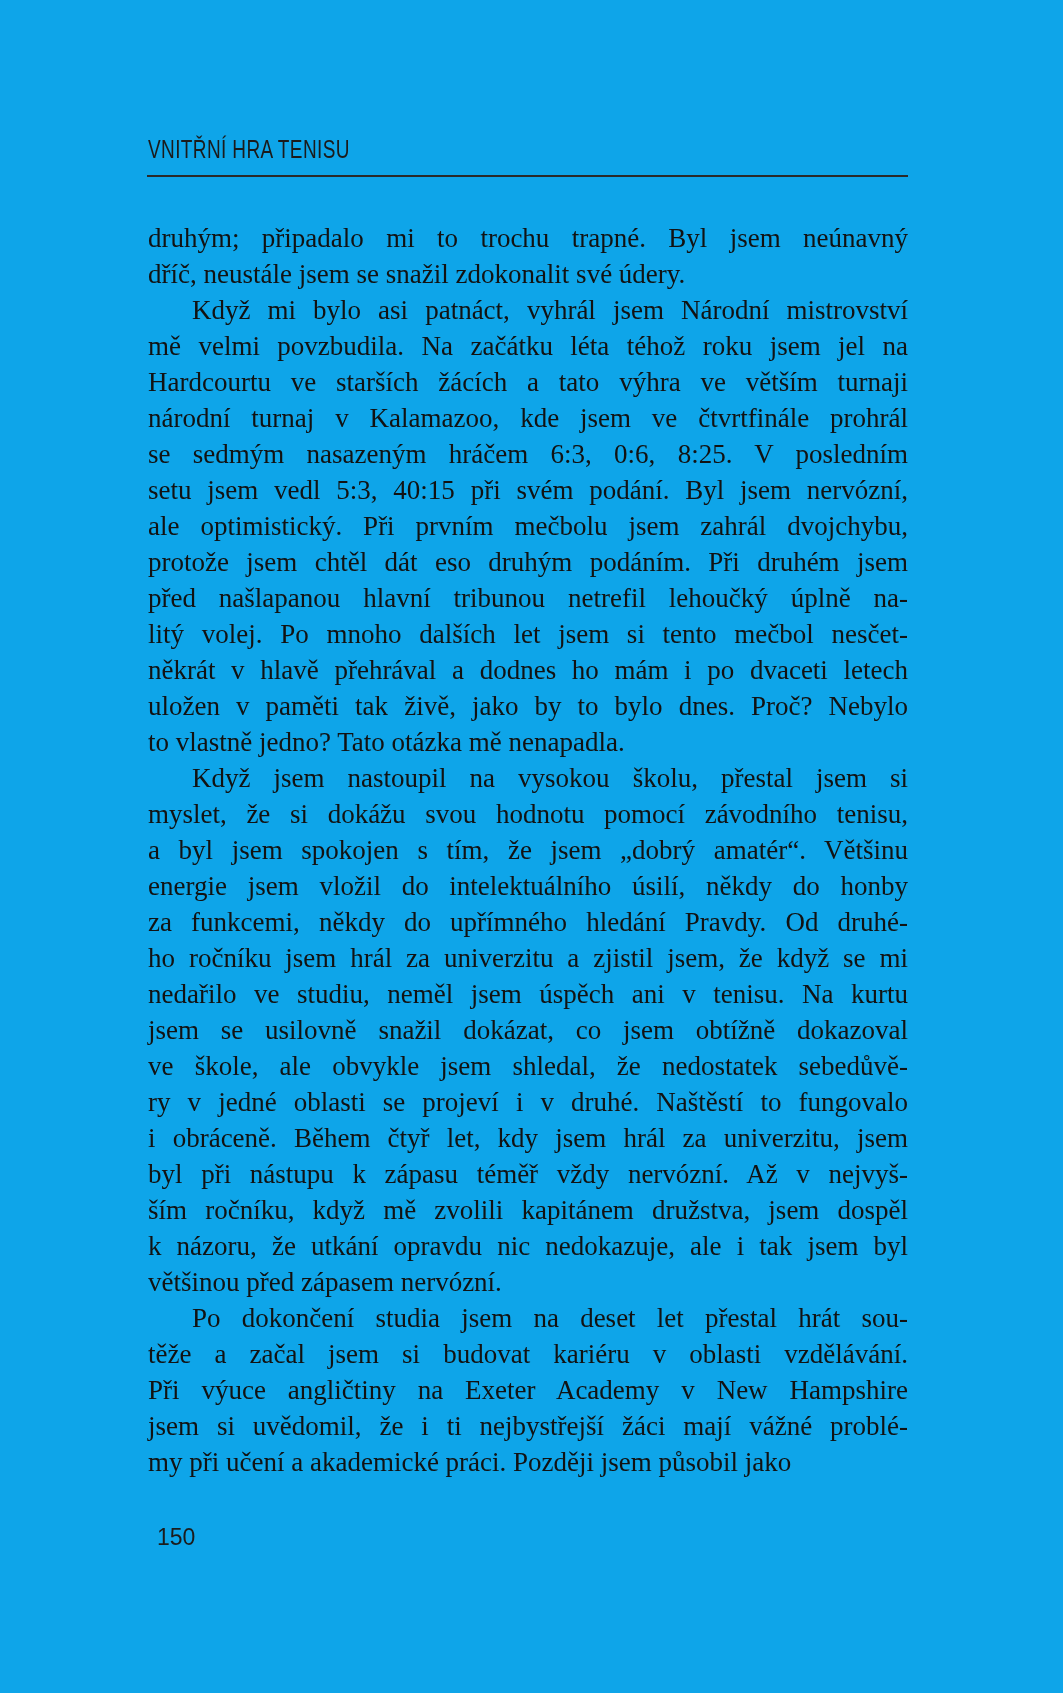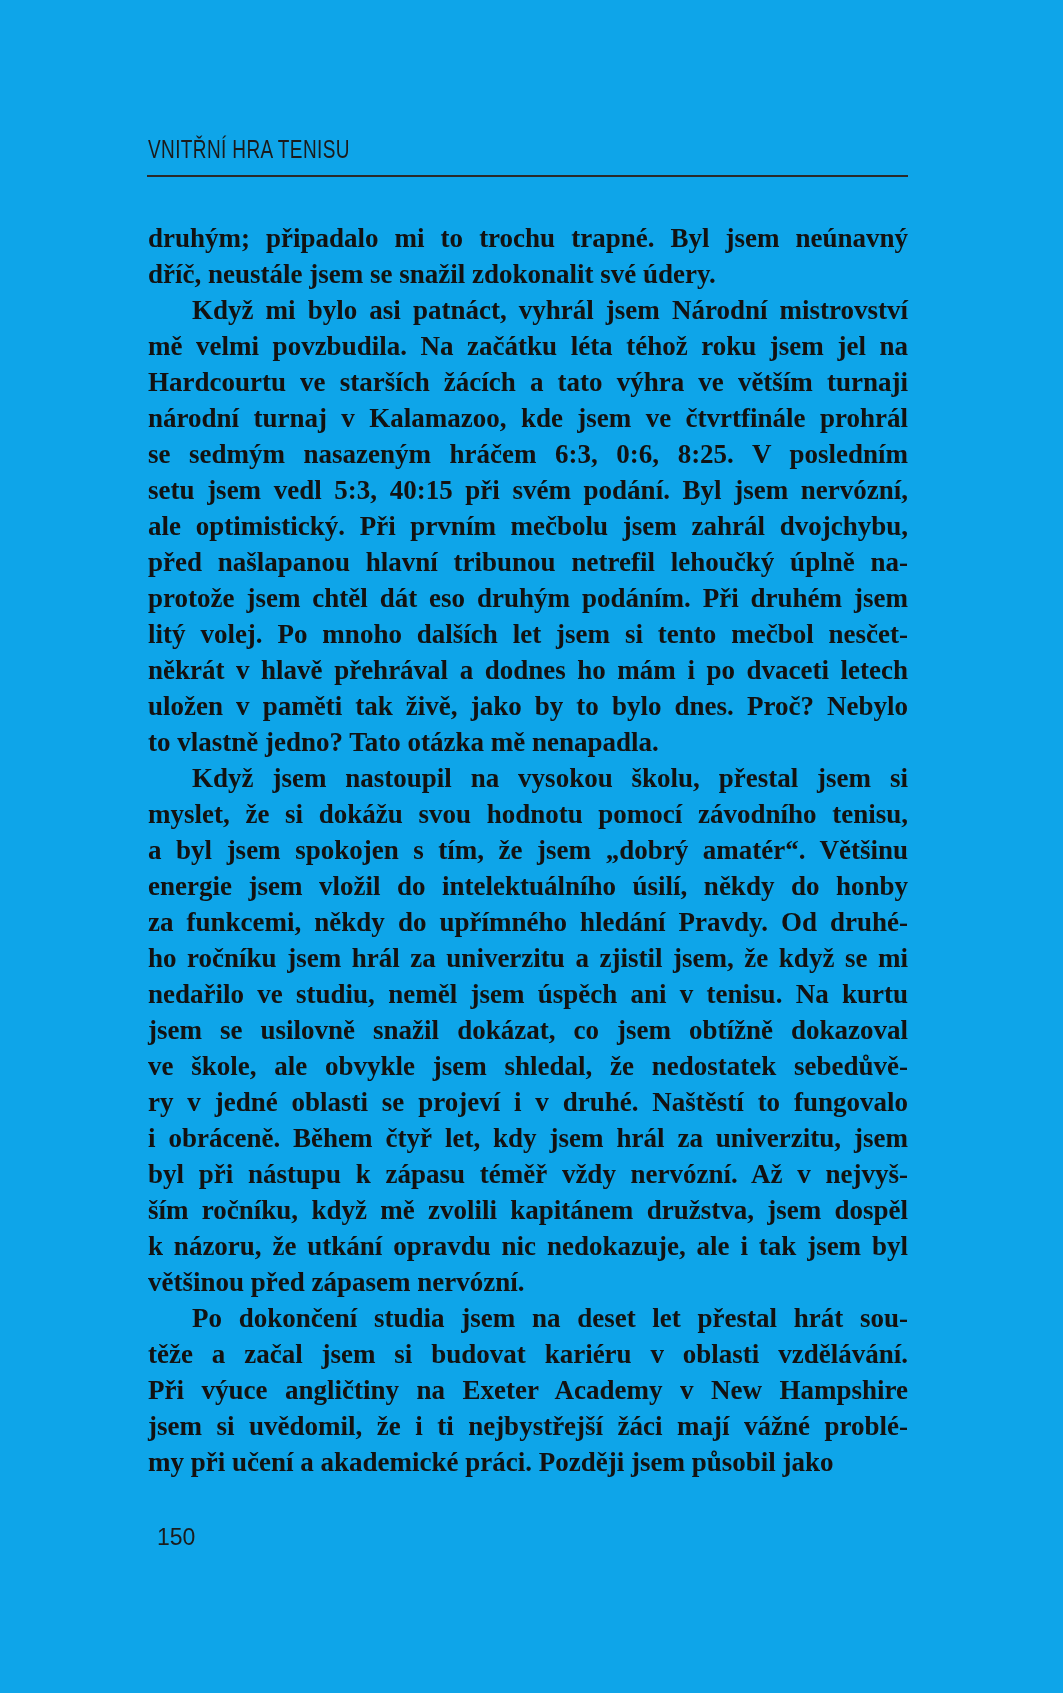--- a/index.html
+++ b/index.html
@@ -40,21 +40,21 @@
   .body-text {
     position: absolute;
     left: 148px;
     top: 220px;
     width: 760px;
     font-family: "Liberation Serif", serif;
     font-size: 27px;
     line-height: 36px;
     color: #121212;
   }
-  .paragraph { margin: 0; padding: 0; font-weight: bold; }
+  .paragraph { margin: 0; padding: 0; }
   .line {
     text-align: justify;
     text-align-last: justify;
     white-space: normal;
   }
   .line.last {
     text-align-last: left;
   }
   .line.first-indented {
     text-indent: 44px;
@@ -83,22 +83,22 @@
         <div class="line last">dříč, neustále jsem se snažil zdokonalit své údery.</div>
       </div>
       <div class="paragraph">
         <div class="line first-indented">Když mi bylo asi patnáct, vyhrál jsem Národní mistrovství</div>
         <div class="line">mě velmi povzbudila. Na začátku léta téhož roku jsem jel na</div>
         <div class="line">Hardcourtu ve starších žácích a tato výhra ve větším turnaji</div>
         <div class="line">národní turnaj v Kalamazoo, kde jsem ve čtvrtfinále prohrál</div>
         <div class="line">se sedmým nasazeným hráčem 6:3, 0:6, 8:25. V posledním</div>
         <div class="line">setu jsem vedl 5:3, 40:15 při svém podání. Byl jsem nervózní,</div>
         <div class="line">ale optimistický. Při prvním mečbolu jsem zahrál dvojchybu,</div>
+        <div class="line">protože jsem chtěl dát eso druhým podáním. Při druhém jsem</div>
         <div class="line">před našlapanou hlavní tribunou netrefil lehoučký úplně na-</div>
-        <div class="line">protože jsem chtěl dát eso druhým podáním. Při druhém jsem</div>
         <div class="line">litý volej. Po mnoho dalších let jsem si tento mečbol nesčet-</div>
         <div class="line">někrát v hlavě přehrával a dodnes ho mám i po dvaceti letech</div>
         <div class="line">uložen v paměti tak živě, jako by to bylo dnes. Proč? Nebylo</div>
         <div class="line last">to vlastně jedno? Tato otázka mě nenapadla.</div>
       </div>
       <div class="paragraph">
         <div class="line first-indented">Když jsem nastoupil na vysokou školu, přestal jsem si</div>
         <div class="line">myslet, že si dokážu svou hodnotu pomocí závodního tenisu,</div>
         <div class="line">a byl jsem spokojen s tím, že jsem „dobrý amatér“. Většinu</div>
         <div class="line">energie jsem vložil do intelektuálního úsilí, někdy do honby</div>

